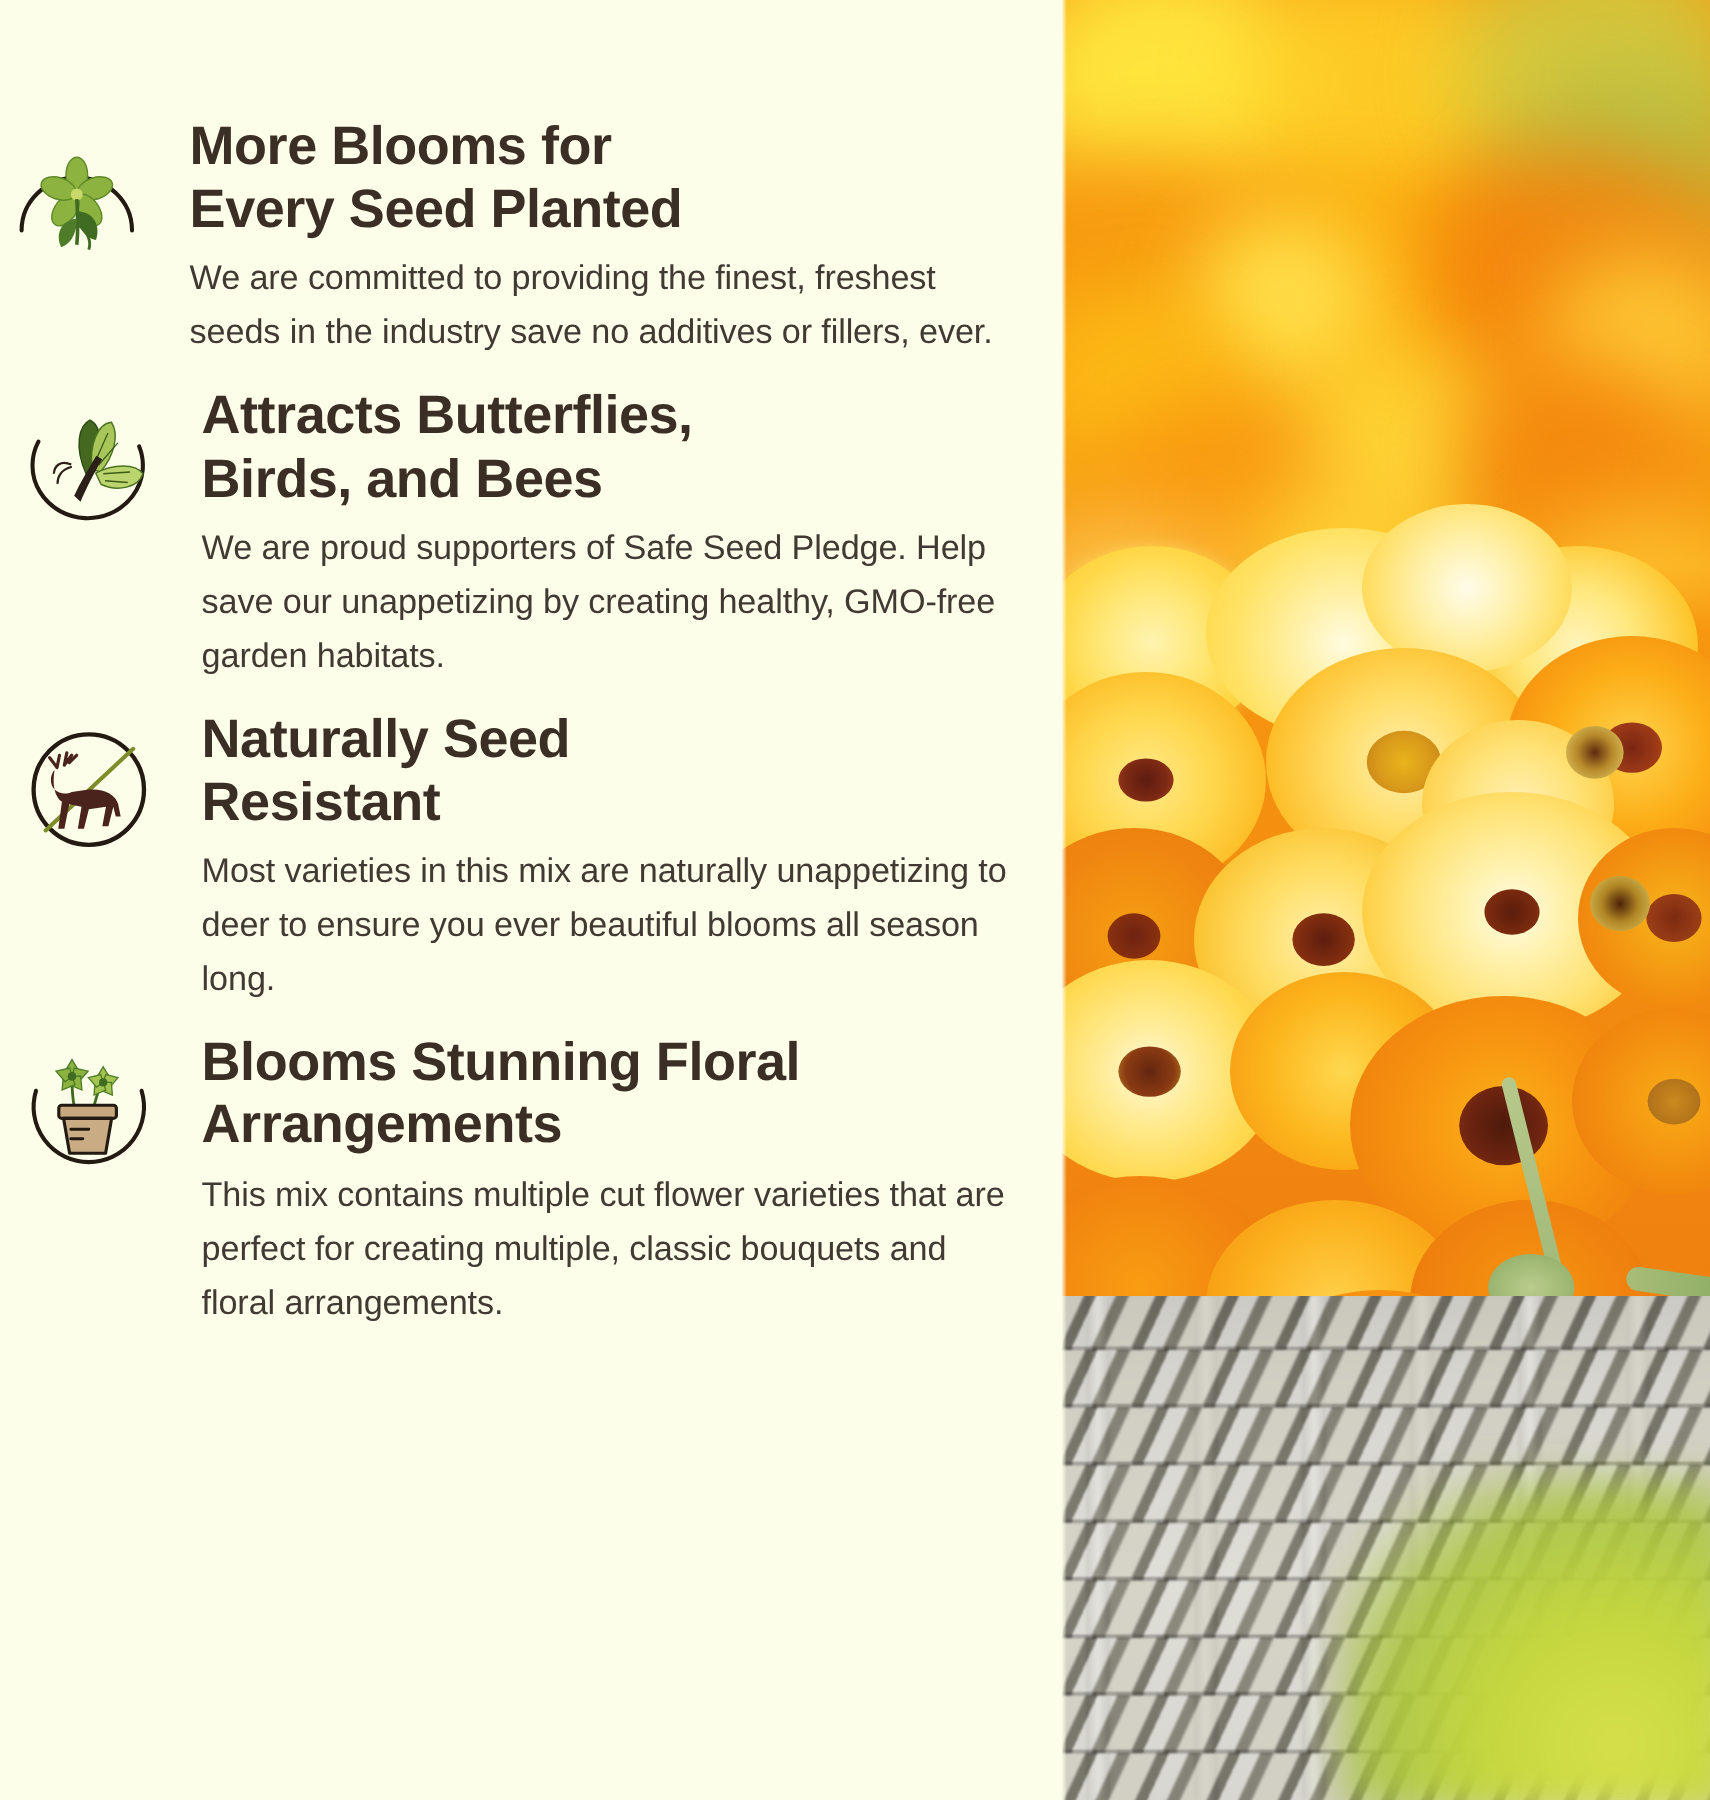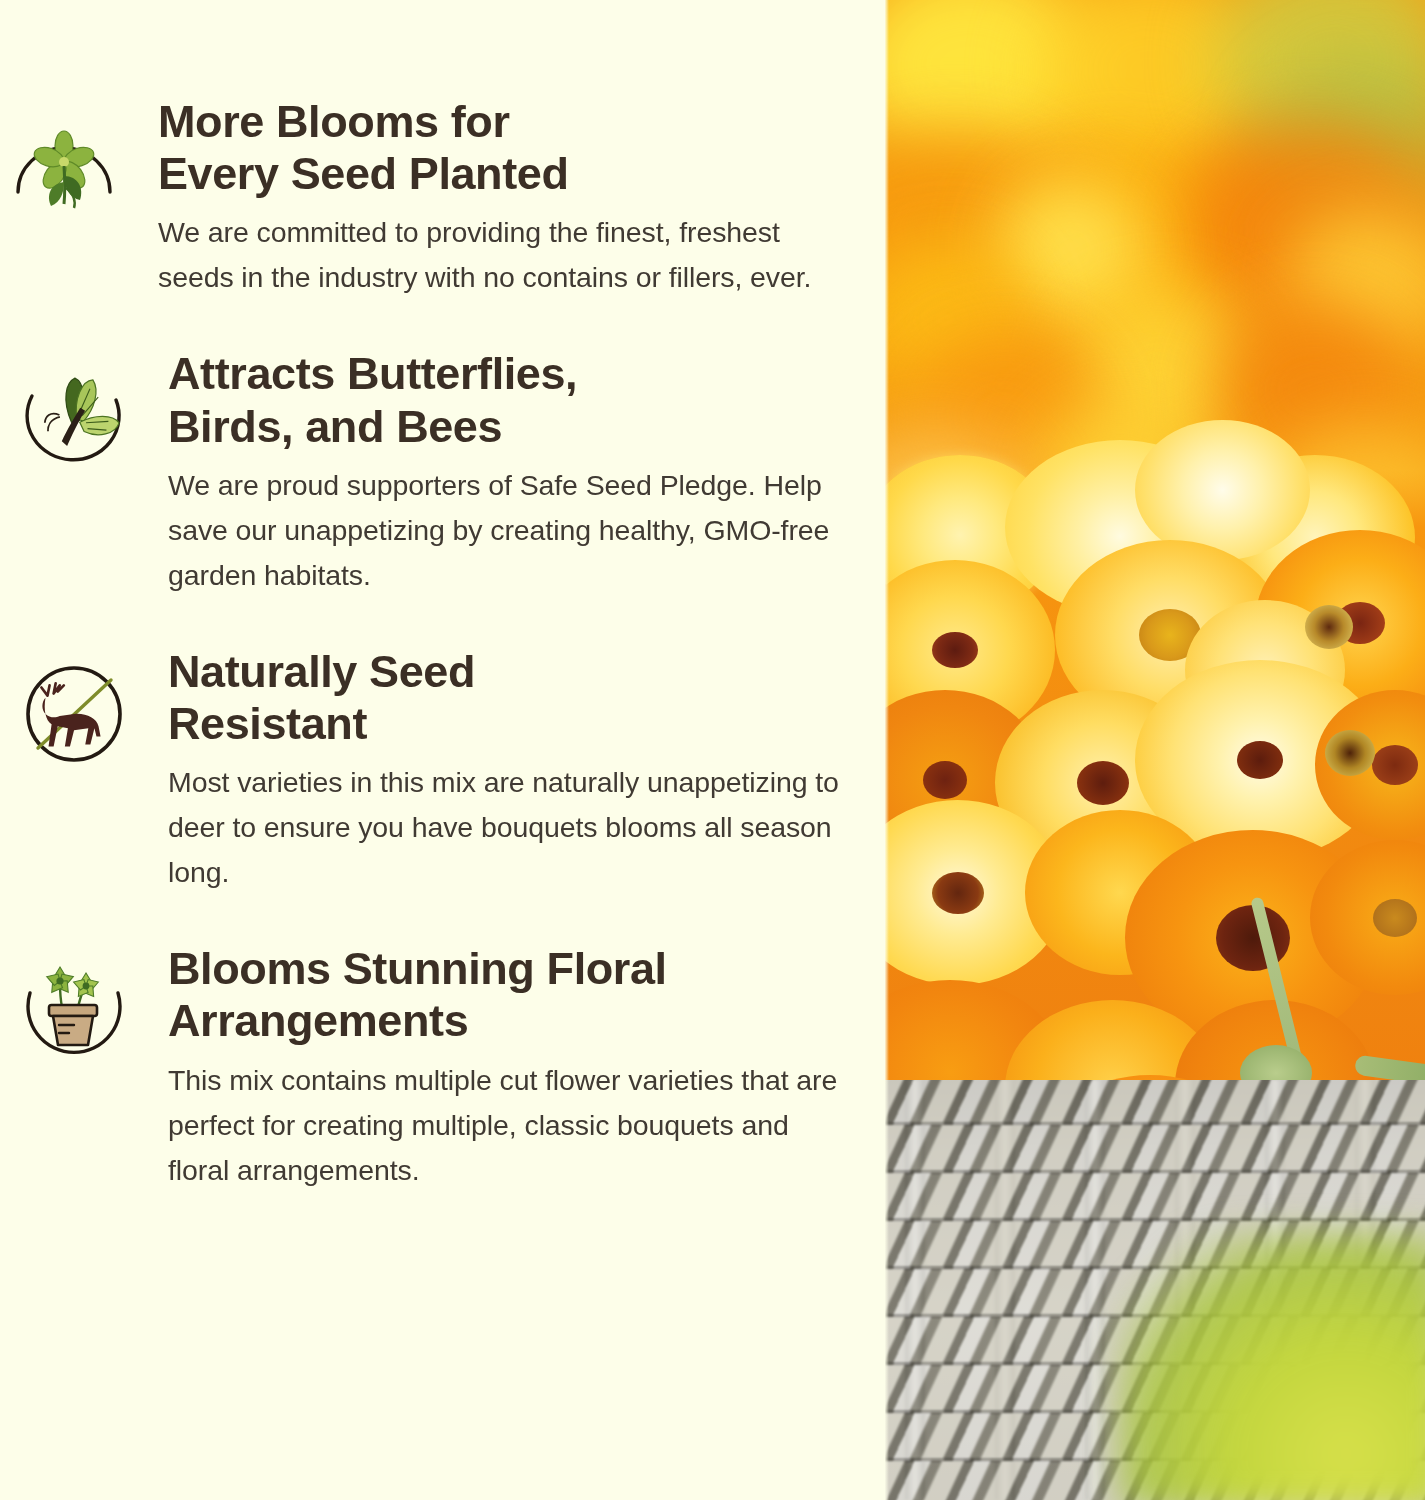--- a/index.html
+++ b/index.html
@@ -30,21 +30,21 @@
     position: relative;
     box-sizing: border-box;
     padding: 96px 0 0 0;
   }
 
   .benefit-row {
     display: flex;
     align-items: flex-start;
     padding-left: 6px;
   }
-  .benefit-row + .benefit-row { margin-top: 48px; padding-left: 16px; }
+  .benefit-row + .benefit-row { margin-top: 20px; padding-left: 16px; }
 
   .icon-badge {
     flex: 0 0 auto;
     width: 116px;
     height: 116px;
     position: relative;
     margin-top: 10px;
   }
   .icon-badge svg { display: block; width: 116px; height: 116px; }
 
@@ -188,21 +188,21 @@
             <path d="M0 4 C1 20 1 32 0 42" stroke="#3f6b22" stroke-width="3" fill="none"></path>
             <path d="M0 14 C14 14 20 26 16 38 C6 36 0 26 0 14Z" fill="#3f6b22"></path>
             <path d="M0 20 C-14 22 -18 34 -13 44 C-3 40 0 30 0 20Z" fill="#4e7c28"></path>
             <path d="M2 26 C10 32 12 40 10 46" stroke="#3f6b22" stroke-width="2.4" fill="none"></path>
           </g>
         </svg>
       </div>
       <div class="benefit-text">
         <h2 class="benefit-title">More Blooms for
 Every Seed Planted</h2>
-        <p class="benefit-body">We are committed to providing the finest, freshest seeds in the industry with no contains or fillers, ever.</p>
+        <p class="benefit-body">We are committed to providing the finest, freshest seeds in the industry save no additives or fillers, ever.</p>
       </div>
     </div>
 
     <div class="benefit-row">
       <div class="icon-badge">
         <svg viewBox="0 0 116 116" xmlns="http://www.w3.org/2000/svg">
           <path d="M16 38 A46 44 0 1 0 100 42" fill="none" stroke="#231a12" stroke-width="3.4" stroke-linecap="round"></path>
           <g transform="translate(56,58) rotate(-14)">
             <path d="M-2 6 C-6 -18 2 -34 12 -36 C20 -30 18 -8 6 6Z" fill="#44681f" stroke="#2f4b14" stroke-width="1.2"></path>
             <path d="M4 4 C6 -16 18 -32 29 -30 C33 -18 24 -2 10 8Z" fill="#a8c65a" stroke="#4c7322" stroke-width="1.2"></path>
@@ -235,21 +235,21 @@
             <path d="M-24 -20 L-22 -30 M-24 -20 L-30 -28 M-18 -22 L-16 -32 M-18 -22 L-12 -30 M-14 -24 L-8 -30" stroke="#4a231d" stroke-width="2.6" fill="none" stroke-linecap="round"></path>
             <path d="M-26 -18 C-30 -14 -30 -6 -26 -2 C-22 2 -16 2 -12 0 L2 -2 C14 -3 24 2 26 10
                      L28 20 L24 20 L22 12 L18 28 L13 28 L16 12 L2 14 L-2 30 L-7 30 L-4 12
                      L-14 10 L-18 30 L-23 30 L-20 8 C-26 4 -28 -6 -26 -18Z"></path>
           </g>
         </svg>
       </div>
       <div class="benefit-text">
         <h2 class="benefit-title">Naturally Seed
 Resistant</h2>
-        <p class="benefit-body">Most varieties in this mix are naturally unappetizing to deer to ensure you have bouquets blooms all season long.</p>
+        <p class="benefit-body">Most varieties in this mix are naturally unappetizing to deer to ensure you ever beautiful blooms all season long.</p>
       </div>
     </div>
 
     <div class="benefit-row">
       <div class="icon-badge">
         <svg viewBox="0 0 116 116" xmlns="http://www.w3.org/2000/svg">
           <path d="M14 40 A46 46 0 1 0 102 40" fill="none" stroke="#231a12" stroke-width="3.4" stroke-linecap="round"></path>
           <g>
             <path d="M46 54 C44 44 44 36 44 30" stroke="#3f6b22" stroke-width="2.4" fill="none"></path>
             <path d="M62 54 C64 46 66 40 68 34" stroke="#3f6b22" stroke-width="2.4" fill="none"></path>

